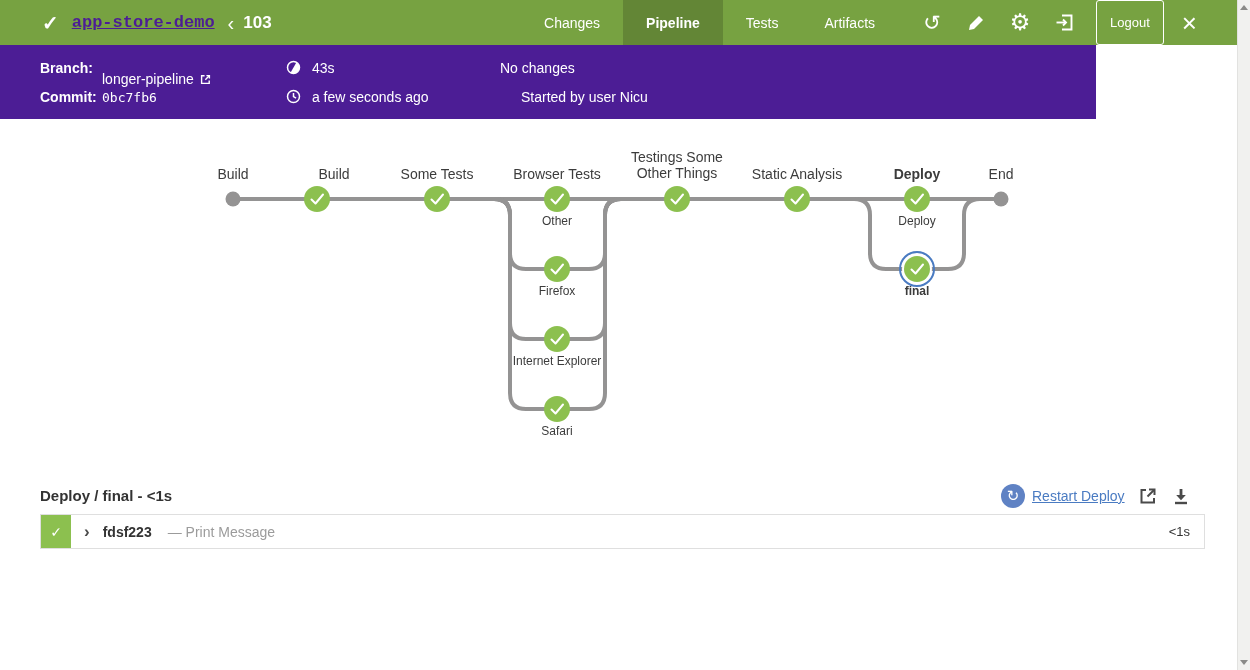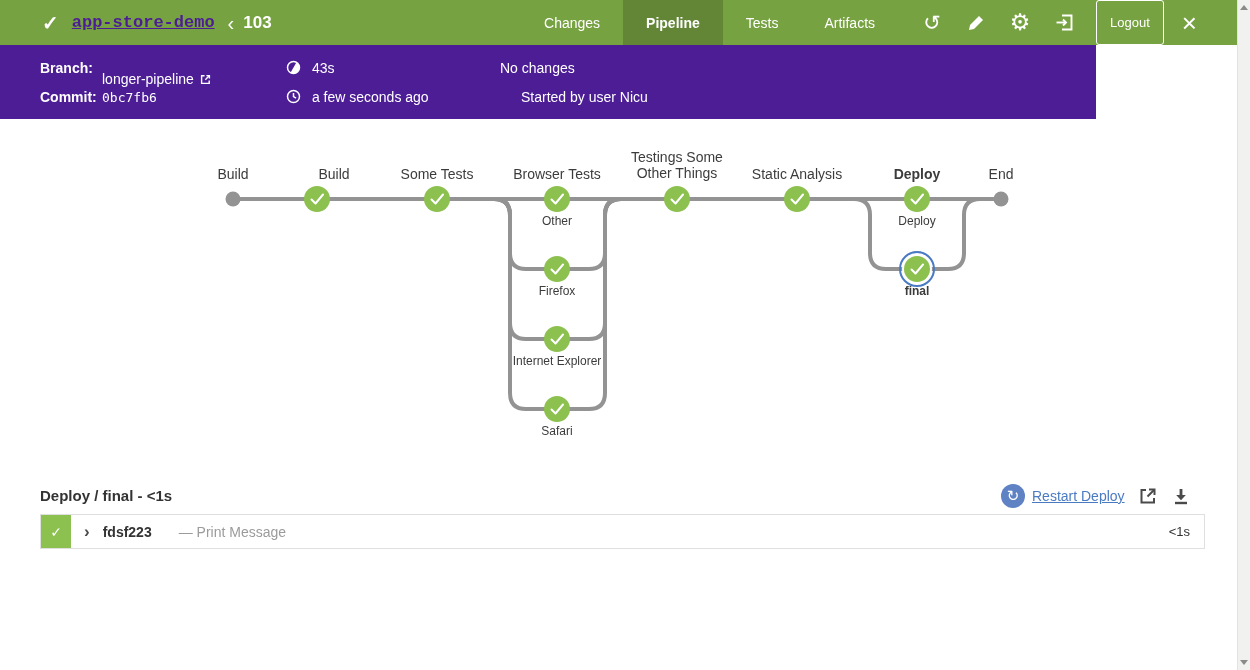--- a/index.html
+++ b/index.html
@@ -77,21 +77,21 @@
   .log-row {
     position:absolute; left:40px; top:514px; width:1165px; height:35px;
     border:1px solid #dfdfdf; background:#fff; display:flex; align-items:center; cursor:pointer;
   }
   .log-status {
     width:30px; height:100%; background:#8cc04f; color:#fff;
     display:flex; align-items:center; justify-content:center; font-size:14px; flex:0 0 30px;
   }
   .log-chevron { margin-left:13px; color:#4a4a4a; font-size:17px; font-weight:700; line-height:1; }
   .log-step { margin-left:13px; font-weight:700; color:#333; font-size:14px; }
-  .log-desc { margin-left:27px; color:#9b9b9b; font-size:14px; }
+  .log-desc { margin-left:16px; color:#9b9b9b; font-size:14px; }
   .log-duration { margin-left:auto; margin-right:14px; color:#333; font-size:13px; }
 
   
   .scrollbar {
     position:absolute; right:0; top:0; width:13px; height:670px;
     background:#f1f1ef; border-left:1px solid #e2e2e0;
   }
   .scroll-up, .scroll-down { position:absolute; left:2px; width:0; height:0;
     border-left:4px solid transparent; border-right:4px solid transparent; }
   .scroll-up { top:5px; border-bottom:5px solid #8a8a88; }

